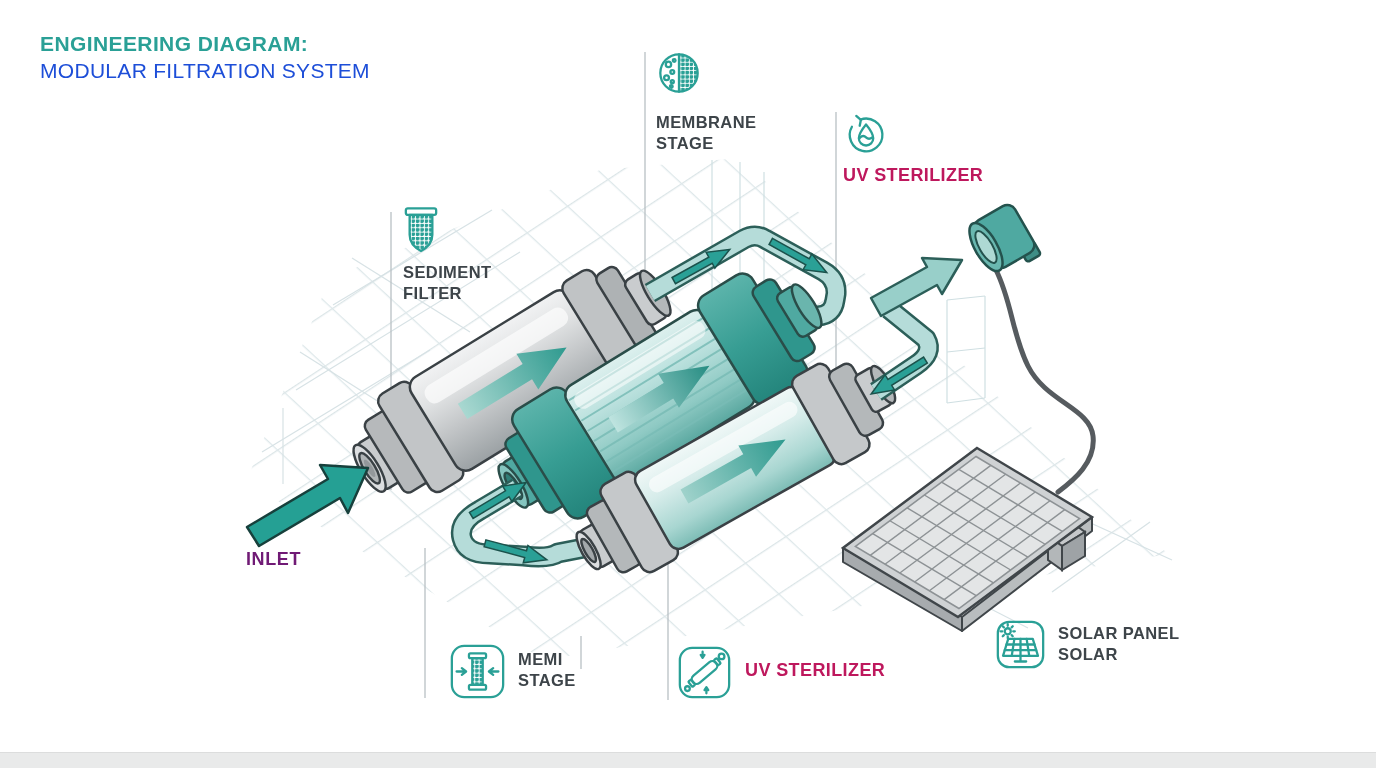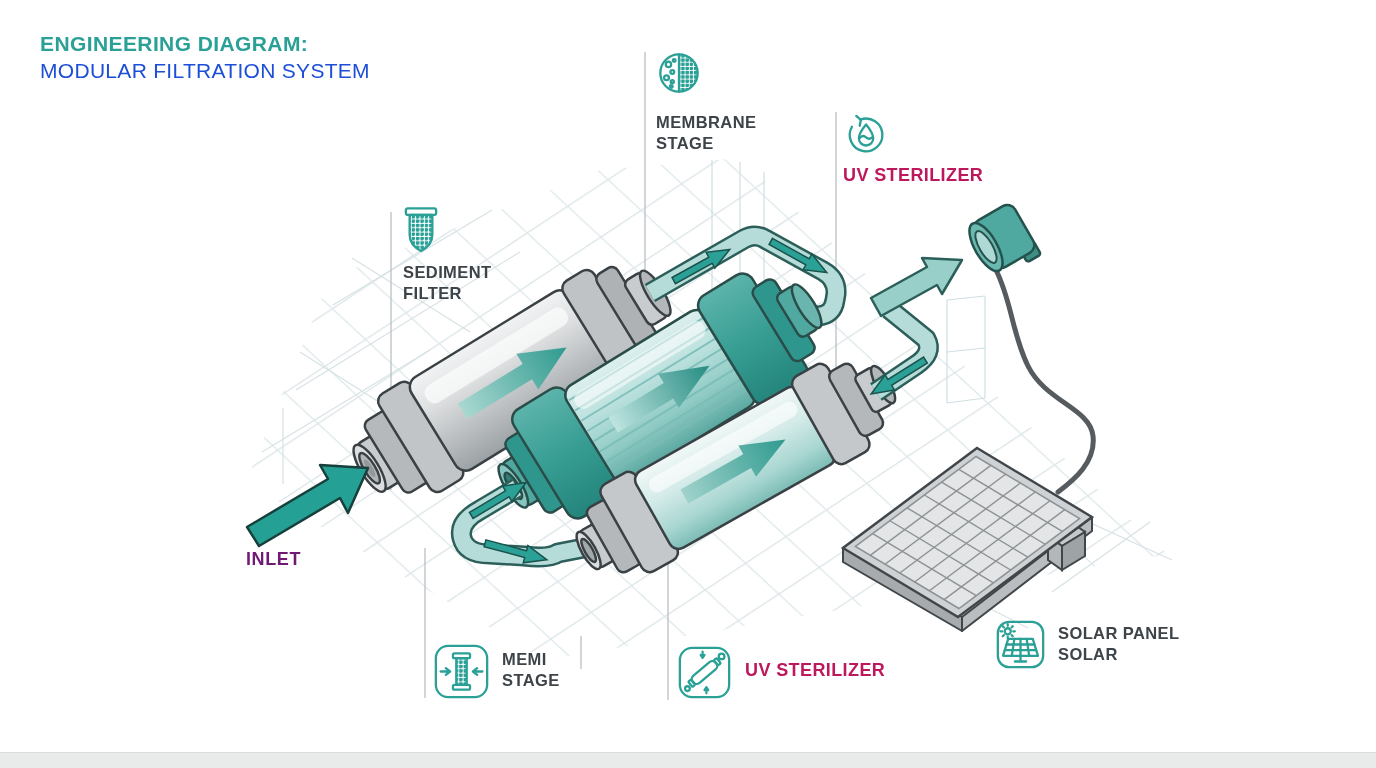--- a/index.html
+++ b/index.html
@@ -278,21 +278,21 @@
     <path d="M13.8 6.2 L18.6 10.4 L17.4 16.4"></path>
     <path d="M24 15 C24 15 16.5 24 16.5 29.5 A7.5 7.5 0 0 0 31.5 29.5 C31.5 24 24 15 24 15 Z"></path>
     <path d="M17.5 29 Q21 25.5 24 28.5 Q27 31.5 30.5 28.5"></path>
   </svg>
   <div class="single" style="margin-top:7px;white-space:nowrap;">UV STERILIZER</div>
 </div>
 
 
 <div id="inlet-label">INLET</div>
 
-<div class="lbl" style="left:433px;top:643px;">
+<div class="lbl" style="left:449px;top:643px;">
   <svg class="ic icon-stroke" width="57" height="57" viewBox="0 0 60 60" style="float:left;">
     <rect x="3" y="3" width="54" height="54" rx="13"></rect>
     <rect x="21" y="11" width="18" height="5" rx="1.5"></rect>
     <rect x="21" y="44" width="18" height="5" rx="1.5"></rect>
     <rect x="24.5" y="16" width="11" height="28" fill="url(#dotp)"></rect>
     <path d="M8 30 H17 M13.5 26.5 L18 30 L13.5 33.5"></path>
     <path d="M52 30 H43 M46.5 26.5 L42 30 L46.5 33.5"></path>
   </svg>
   <div class="ltxt" style="float:left;margin-left:12px;margin-top:6px;">
     <div>MEMI</div>

